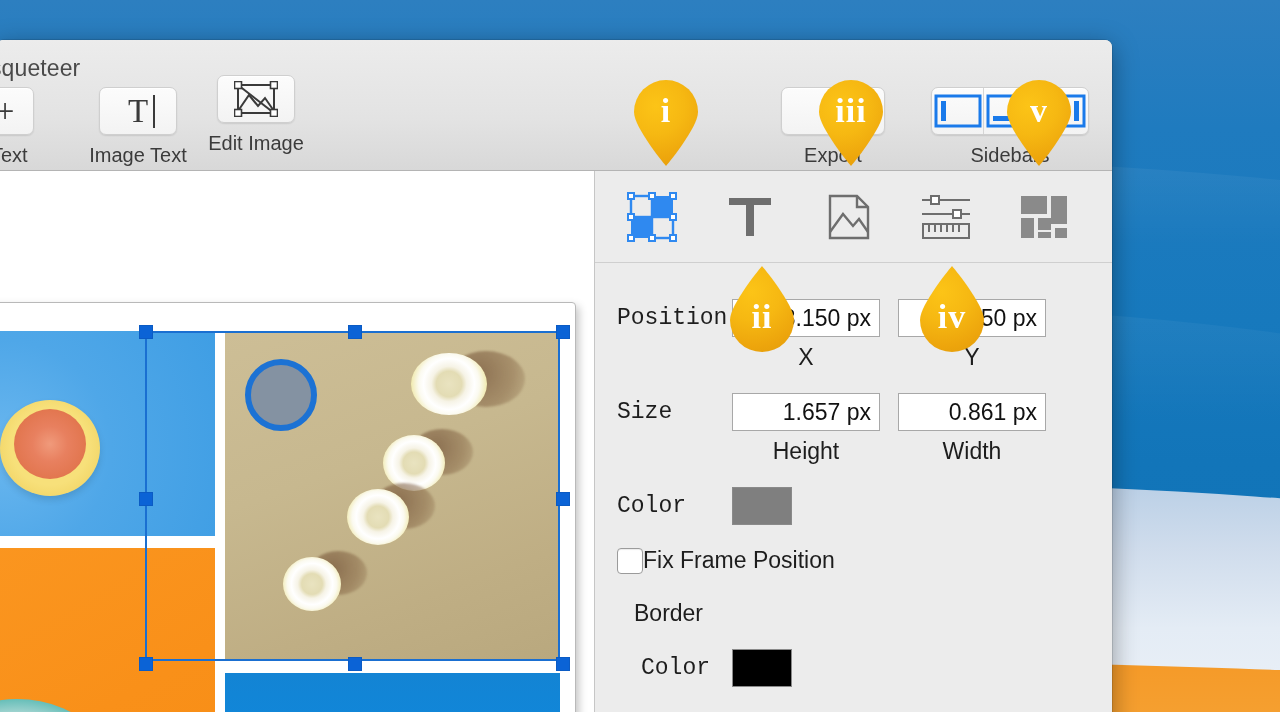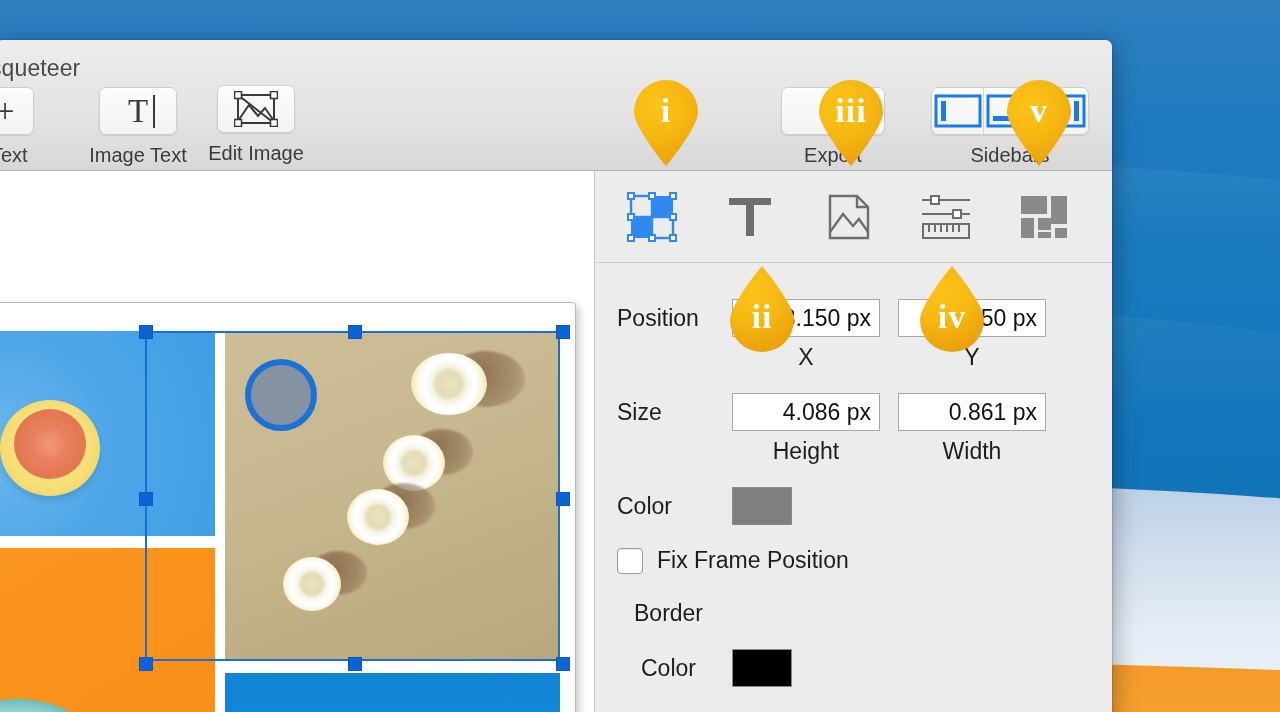--- a/index.html
+++ b/index.html
@@ -79,21 +79,21 @@
     border-radius: 7px;
     box-shadow: 0 1px 0 rgba(255,255,255,0.9) inset, 0 1px 1.5px rgba(0,0,0,0.10);
     display: flex; align-items: center; justify-content: center;
   }
   .tb-label {
     margin-top: 9px;
     font-size: 20px; color: #3b3b3b; white-space: nowrap;
   }
   #tb-insert-text { left: -59px; top: 47px; }
   #tb-edit-text   { left: 84px;  top: 47px; }
-  #tb-edit-image  { left: 202px; top: 45px; }
+  #tb-edit-image  { left: 202px; top: 35px; }
 
   .glyph-tplus { font-size: 33px; color: #3a3a3a; font-family: "Liberation Serif", serif; font-weight: 400; }
   .glyph-tcur  { font-size: 33px; color: #3a3a3a; font-family: "Liberation Serif", serif; position: relative; }
   .glyph-tcur::after {
     content: ""; position: absolute; right: -7px; top: 2px;
     width: 2px; height: 33px; background: #3a3a3a;
   }
 
   #tb-export { left: 779px; top: 47px; width: 116px; }
   #tb-export .tb-btn { width: 104px; }
@@ -239,21 +239,21 @@
   }
 
   #insp-content { padding: 22px 0 0 0; }
 
   .row {
     display: flex; align-items: center;
     padding: 0 22px;
   }
   .row-label {
     font-size: 23px; color: #1d1d1d;
-    width: 115px; flex: none;
+    width: 115px; flex: none; font-family: Liberation Mono, monospace;
   }
   .fld {
     width: 148px; height: 38px;
     background: #ffffff;
     border: 1px solid #a8a8a8;
     display: flex; align-items: center; justify-content: flex-end;
     padding-right: 8px;
     font-size: 23px; color: #111;
   }
   .fld + .fld { margin-left: 18px; }
@@ -272,21 +272,21 @@
     border: 1px solid #8a8a8a;
   }
   .chk {
     width: 26px; height: 26px;
     background: #fff;
     border: 1px solid #9b9b9b;
     border-radius: 4px;
     box-shadow: 0 1px 1px rgba(0,0,0,0.08) inset;
     flex: none;
   }
-  .chk-label { font-size: 23px; color: #1d1d1d; margin-left: 14px; }
+  .chk-label { font-size: 23px; color: #1d1d1d; }
   .section-title { font-size: 23px; color: #1d1d1d; padding: 0 22px; }
   .row-indent .row-label { padding-left: 24px; width: 115px; }
 
   
   .pin {
     position: absolute;
     width: 72px; height: 86px;
     z-index: 60;
   }
   .pin .bubble {
@@ -503,21 +503,21 @@
           <div class="fld">3.150 px</div>
           <div class="fld">150 px</div>
         </div>
         <div class="sublabels offset">
           <div class="sublabel">X</div>
           <div class="sublabel">Y</div>
         </div>
 
         <div class="row" style="margin-top:22px;">
           <div class="row-label">Size</div>
-          <div class="fld">4.086 px</div>
+          <div class="fld">1.657 px</div>
           <div class="fld">0.861 px</div>
         </div>
         <div class="sublabels offset">
           <div class="sublabel">Height</div>
           <div class="sublabel">Width</div>
         </div>
 
         <div class="row" style="margin-top:22px;">
           <div class="row-label">Color</div>
           <div class="swatch" id="sw-color" style="background: rgb(127, 127, 127);"></div>

